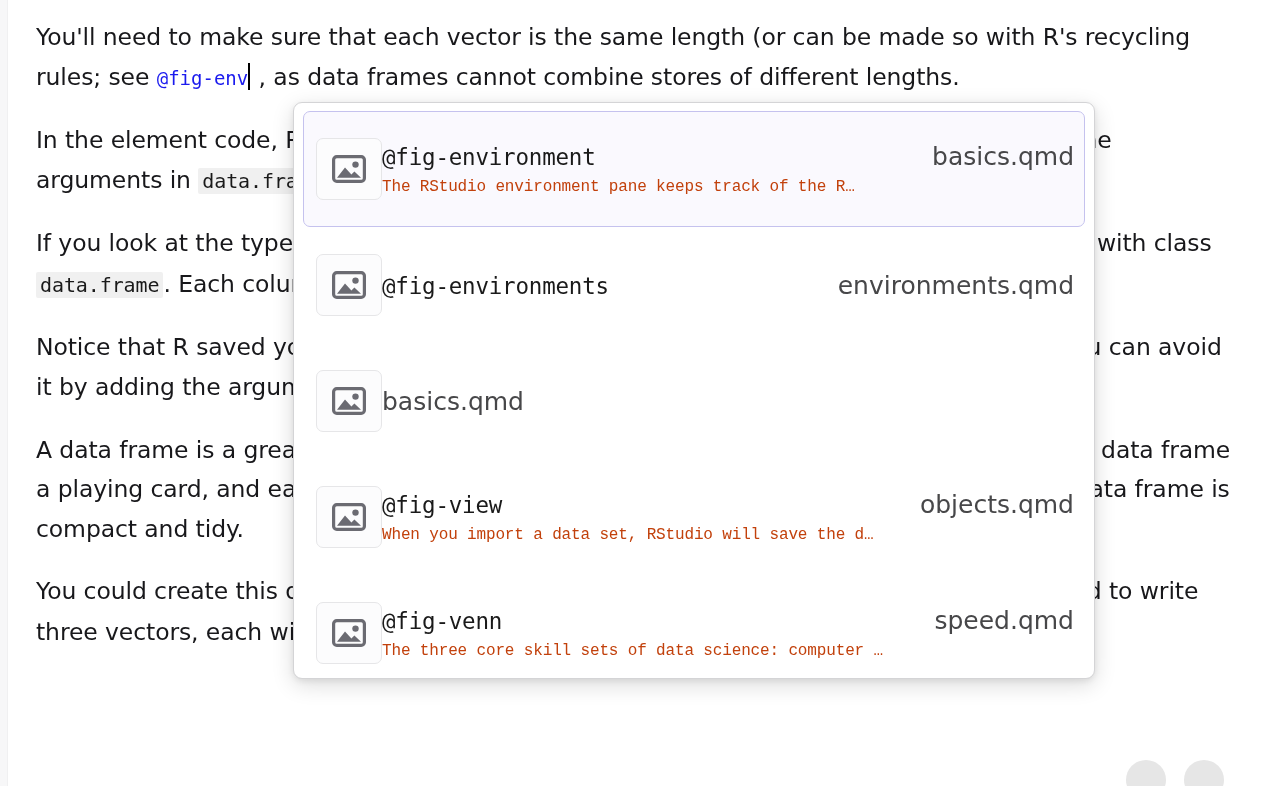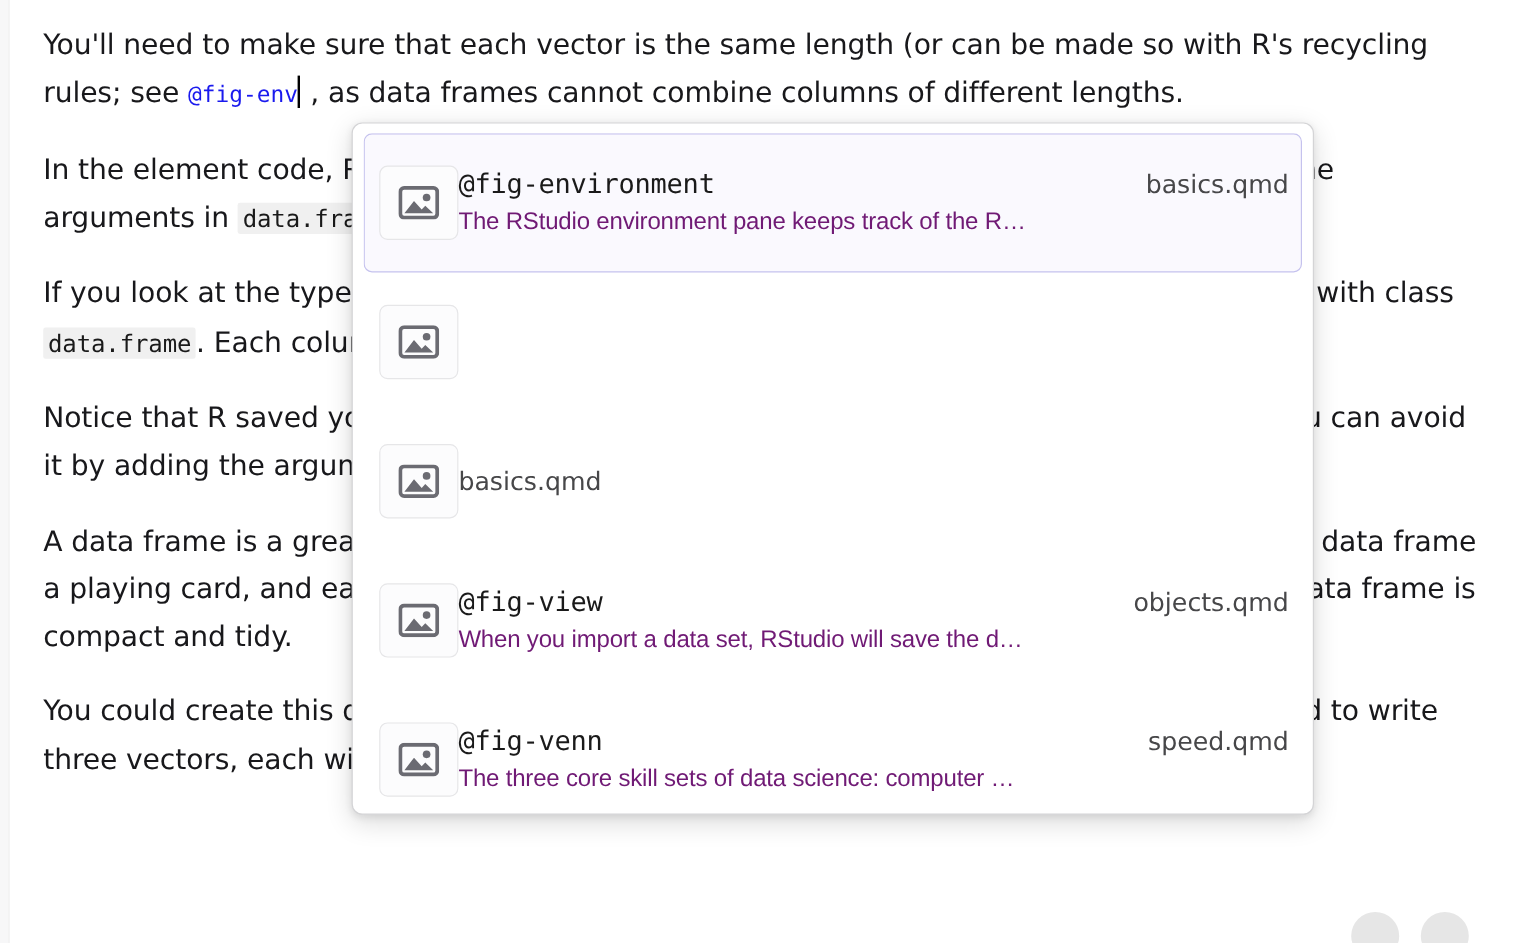--- a/index.html
+++ b/index.html
@@ -131,30 +131,30 @@
   .item-title {
     font-family: "DejaVu Sans Mono", monospace;
     font-size: 22.5px;
     color: #1a1a1a;
     letter-spacing: -0.2px;
     white-space: nowrap;
   }
 
   .item-file {
     font-family: "DejaVu Sans", sans-serif;
-    font-size: 21px;
+    font-size: 25px;
     color: #474749;
     white-space: nowrap;
   }
 
   .item-desc {
     margin-top: 7px;
-    font-family: Liberation Sans, sans-serif;
-    font-size: 20px;
-    color: #701a75;
+    font-family: Liberation Mono, monospace;
+    font-size: 16px;
+    color: #c2410c;
     white-space: nowrap;
     overflow: hidden;
     text-overflow: clip;
     letter-spacing: -0.15px;
   }
 
   
   .fab {
     position: absolute;
     width: 40px;
@@ -169,21 +169,21 @@
 </head>
 <body>
 
 <div id="root">
 
   <div class="gutter"></div>
 
   <div class="doc">
 
     <p class="para"><span>You'll need to make sure that each vector is the same length (or can be made so with R's</span>
-      <span>recycling rules; see </span><span class="xref">@fig-env</span><span class="caret"></span><span> , as data frames cannot combine columns of different lengths.</span></p>
+      <span>recycling rules; see </span><span class="xref">@fig-env</span><span class="caret"></span><span> , as data frames cannot combine stores of different lengths.</span></p>
 
     <p class="para"><span>In the element code</span>, R will name the columns <code class="code">face</code>, <code class="code">suit</code>, and <code class="code">value</code><span>, but</span>
       <span>you can name the a</span>rguments in <code class="code">data.frame</code> with differe<span>nt names</span>
       <span>to label the columns</span> something else.</p>
 
     <p class="para"><span>If you look at the ty</span>pe of a data frame, you'll see that it <code class="code">list</code>. In fact, a da<span>ta frame</span>
       <span>is a list with class </span><code class="code">data.frame</code>. Each column is held tog<span>ether by a</span>
       <span>list (or data frame) w</span>ith equal lengths.</p>
 
     <p class="para"><span>Notice that R saved</span> your character strings as factor<span>s! It is not</span>
@@ -220,20 +220,24 @@
 
       <div class="item">
         <div class="thumb">
           <svg width="34" height="28" viewBox="0 0 34 28" aria-hidden="true">
             <rect x="1.6" y="1.6" width="30.8" height="24.8" rx="3.2" ry="3.2" fill="none" stroke="#6b6b72" stroke-width="3.2"></rect>
             <circle cx="23.5" cy="9.6" r="3.2" fill="#6b6b72"></circle>
             <path d="M5 22.8 L13 12.4 L19.4 19.6 L22.4 16.4 L29 22.8 Z" fill="#6b6b72"></path>
           </svg>
         </div>
         <div class="item-body">
+          <div class="item-row1">
+            <span class="item-title">@fig-environments</span>
+            <span class="item-file">environments.qmd</span>
+          </div>
         </div>
       </div>
 
       <div class="item">
         <div class="thumb">
           <svg width="34" height="28" viewBox="0 0 34 28" aria-hidden="true">
             <rect x="1.6" y="1.6" width="30.8" height="24.8" rx="3.2" ry="3.2" fill="none" stroke="#6b6b72" stroke-width="3.2"></rect>
             <circle cx="23.5" cy="9.6" r="3.2" fill="#6b6b72"></circle>
             <path d="M5 22.8 L13 12.4 L19.4 19.6 L22.4 16.4 L29 22.8 Z" fill="#6b6b72"></path>
           </svg>

